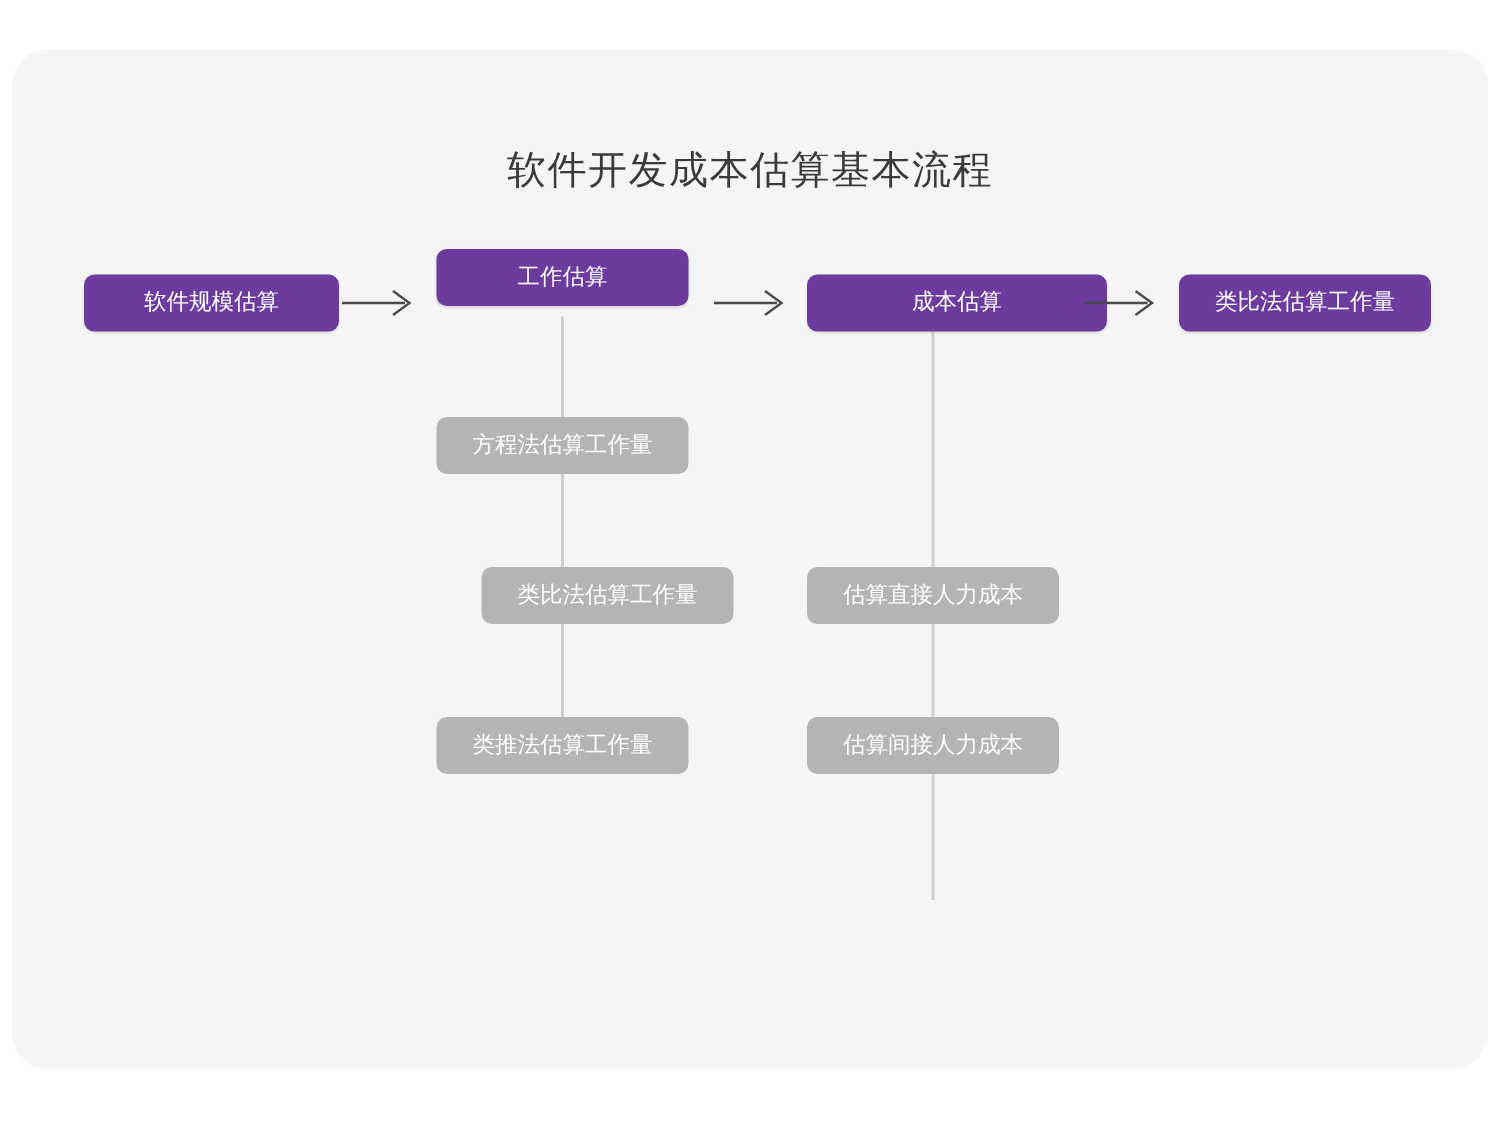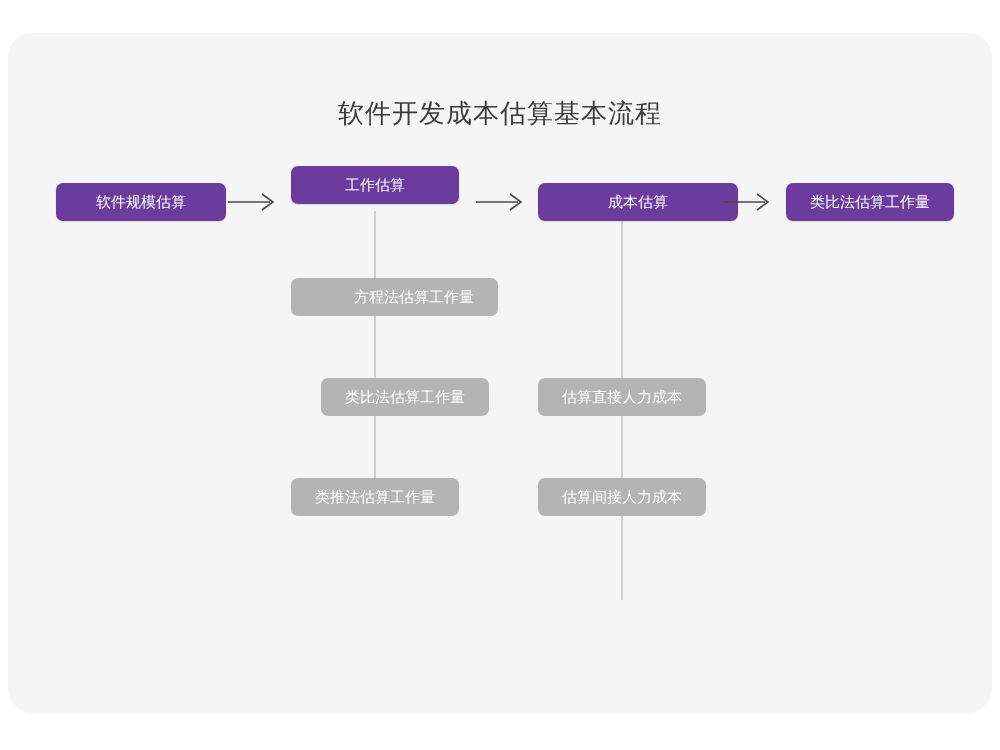--- a/index.html
+++ b/index.html
@@ -124,21 +124,21 @@
 
   <div class="flow-arrow" style="left:721px; top:189px;">
     <svg width="52" height="26" viewBox="0 0 52 26" aria-hidden="true">
       <line x1="2" y1="13" x2="44" y2="13" stroke="#4a4a4a" stroke-width="1.6"></line>
       <polyline points="36,5 47,13 36,21" fill="none" stroke="#4a4a4a" stroke-width="1.6"></polyline>
     </svg>
   </div>
 
   <div class="node-primary" style="left:786px; top:183px; width:168px;">类比法估算工作量</div>
 
-  <div class="node-secondary" style="left:291px; top:278px; width:168px;padding-left:39px;">方程法估算工作量</div>
+  <div class="node-secondary" style="left:291px; top:278px; width:168px;">方程法估算工作量</div>
 
   <div class="node-secondary" style="left:291px; top:378px; width:168px;margin-left:30px;">类比法估算工作量</div>
 
   <div class="node-secondary" style="left:291px; top:478px; width:168px;">类推法估算工作量</div>
 
 
   <div class="node-secondary" style="left:538px; top:378px; width:168px;">估算直接人力成本</div>
 
   <div class="node-secondary" style="left:538px; top:478px; width:168px;">估算间接人力成本</div>
 

